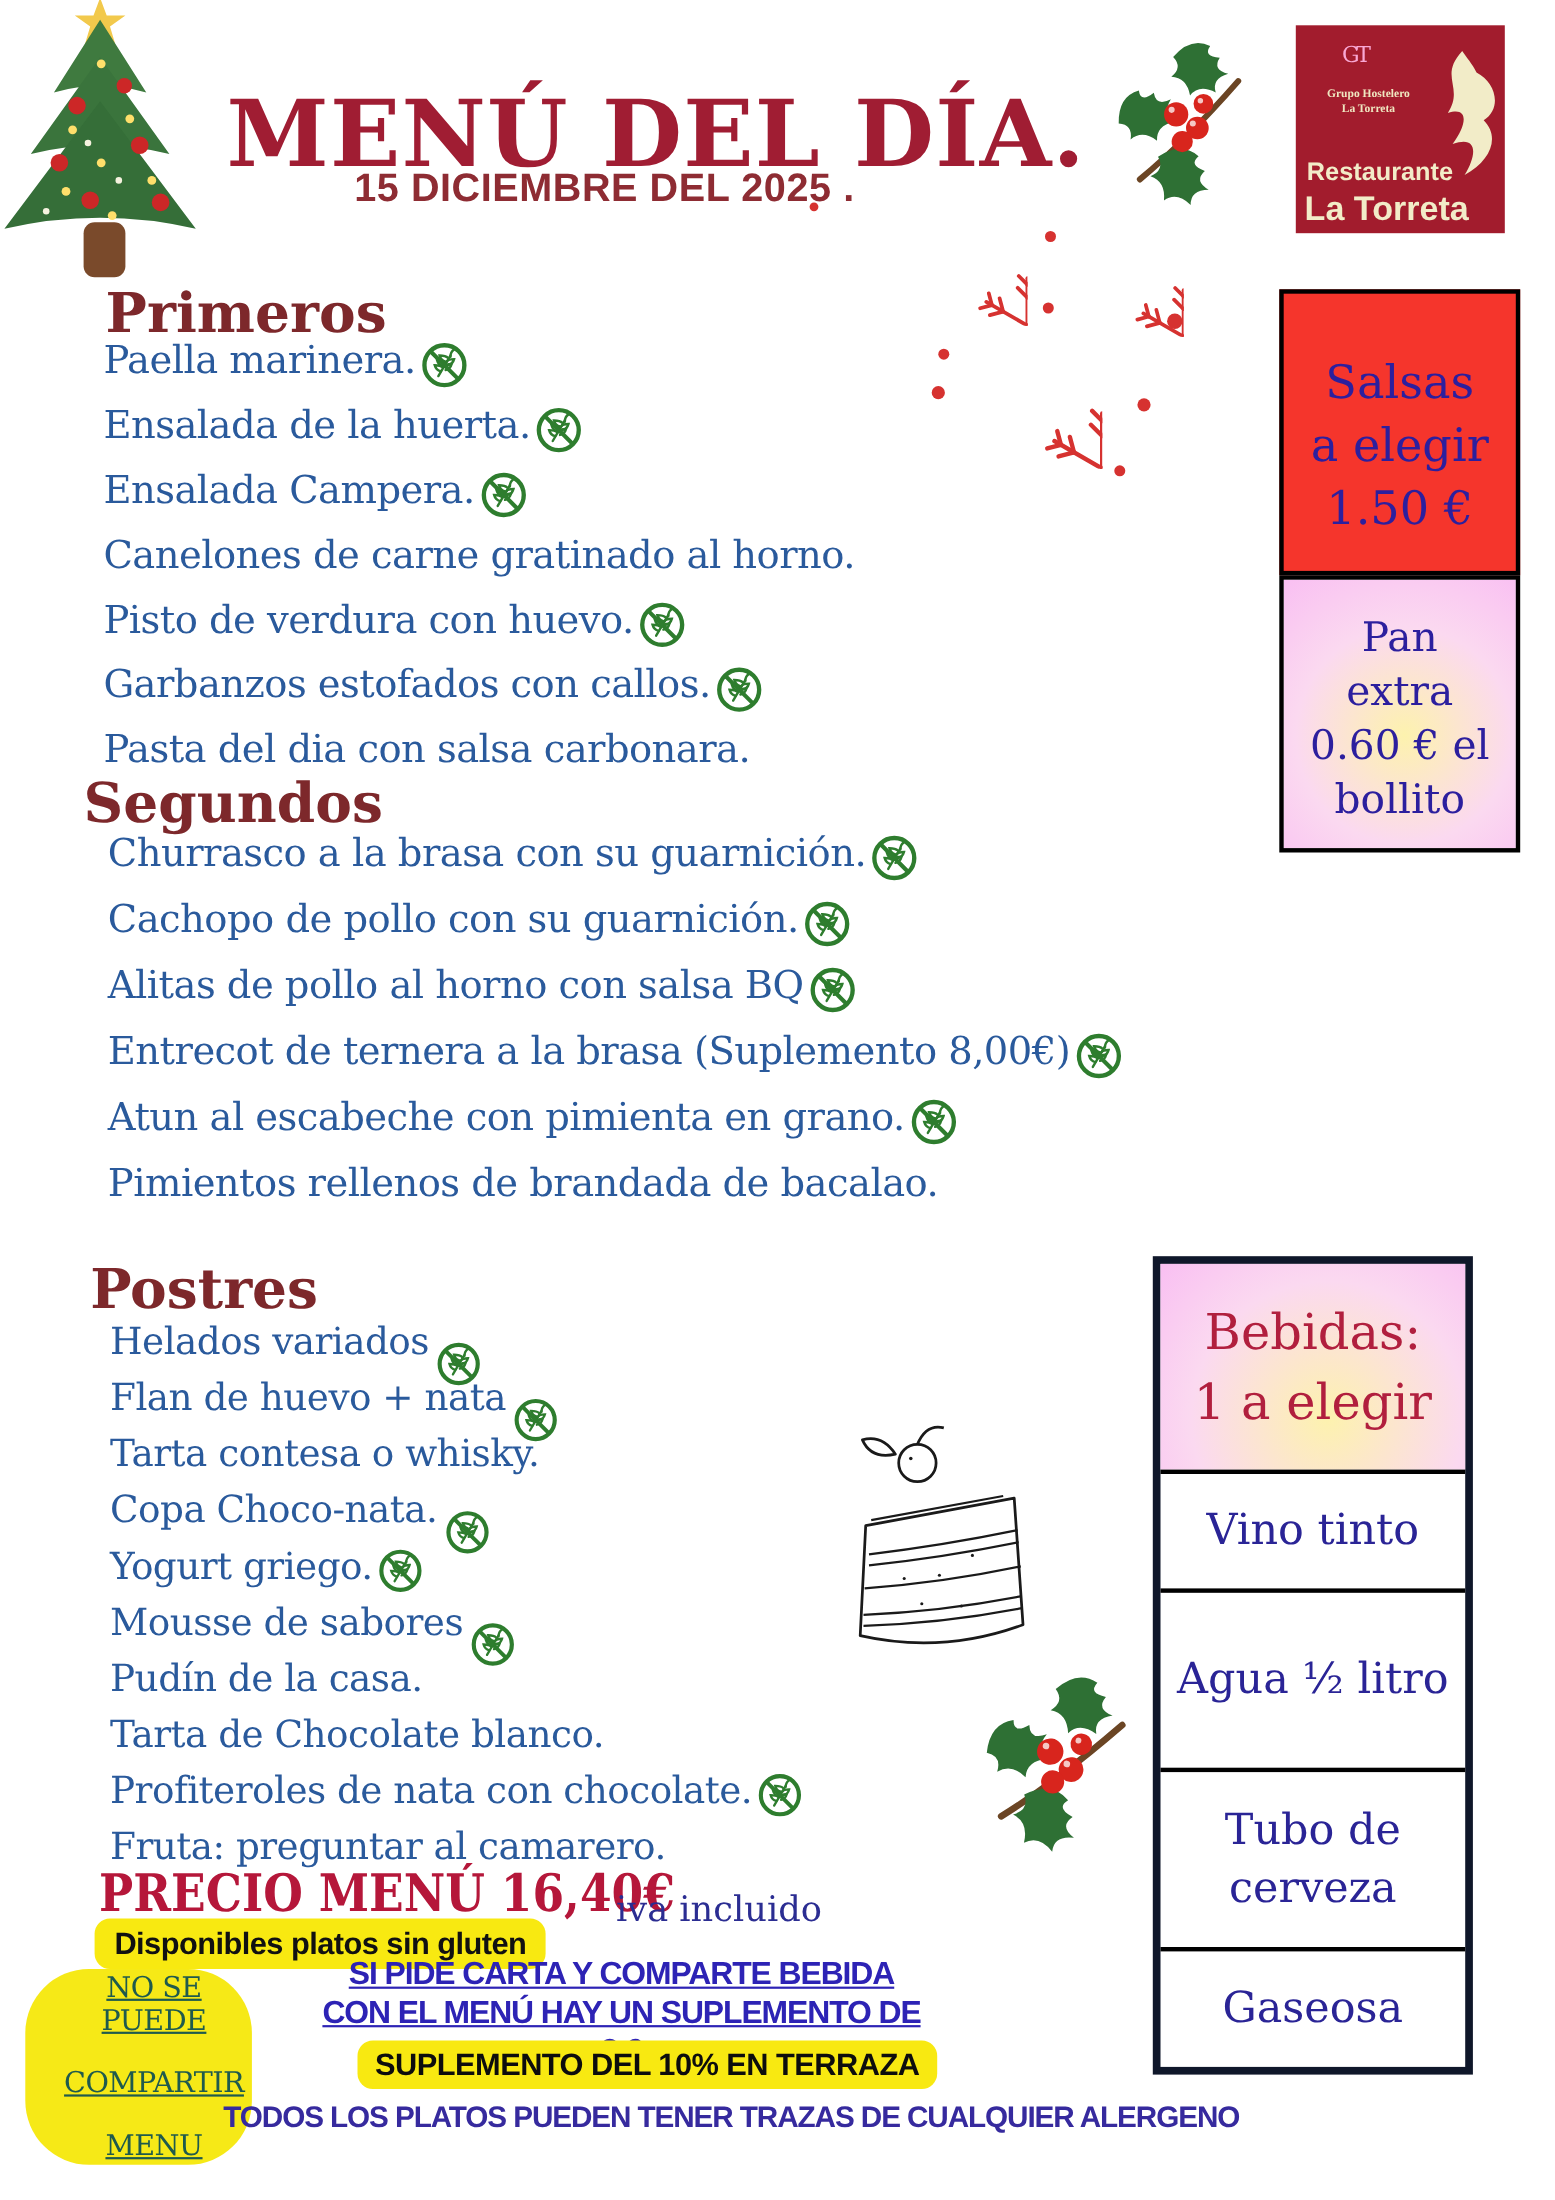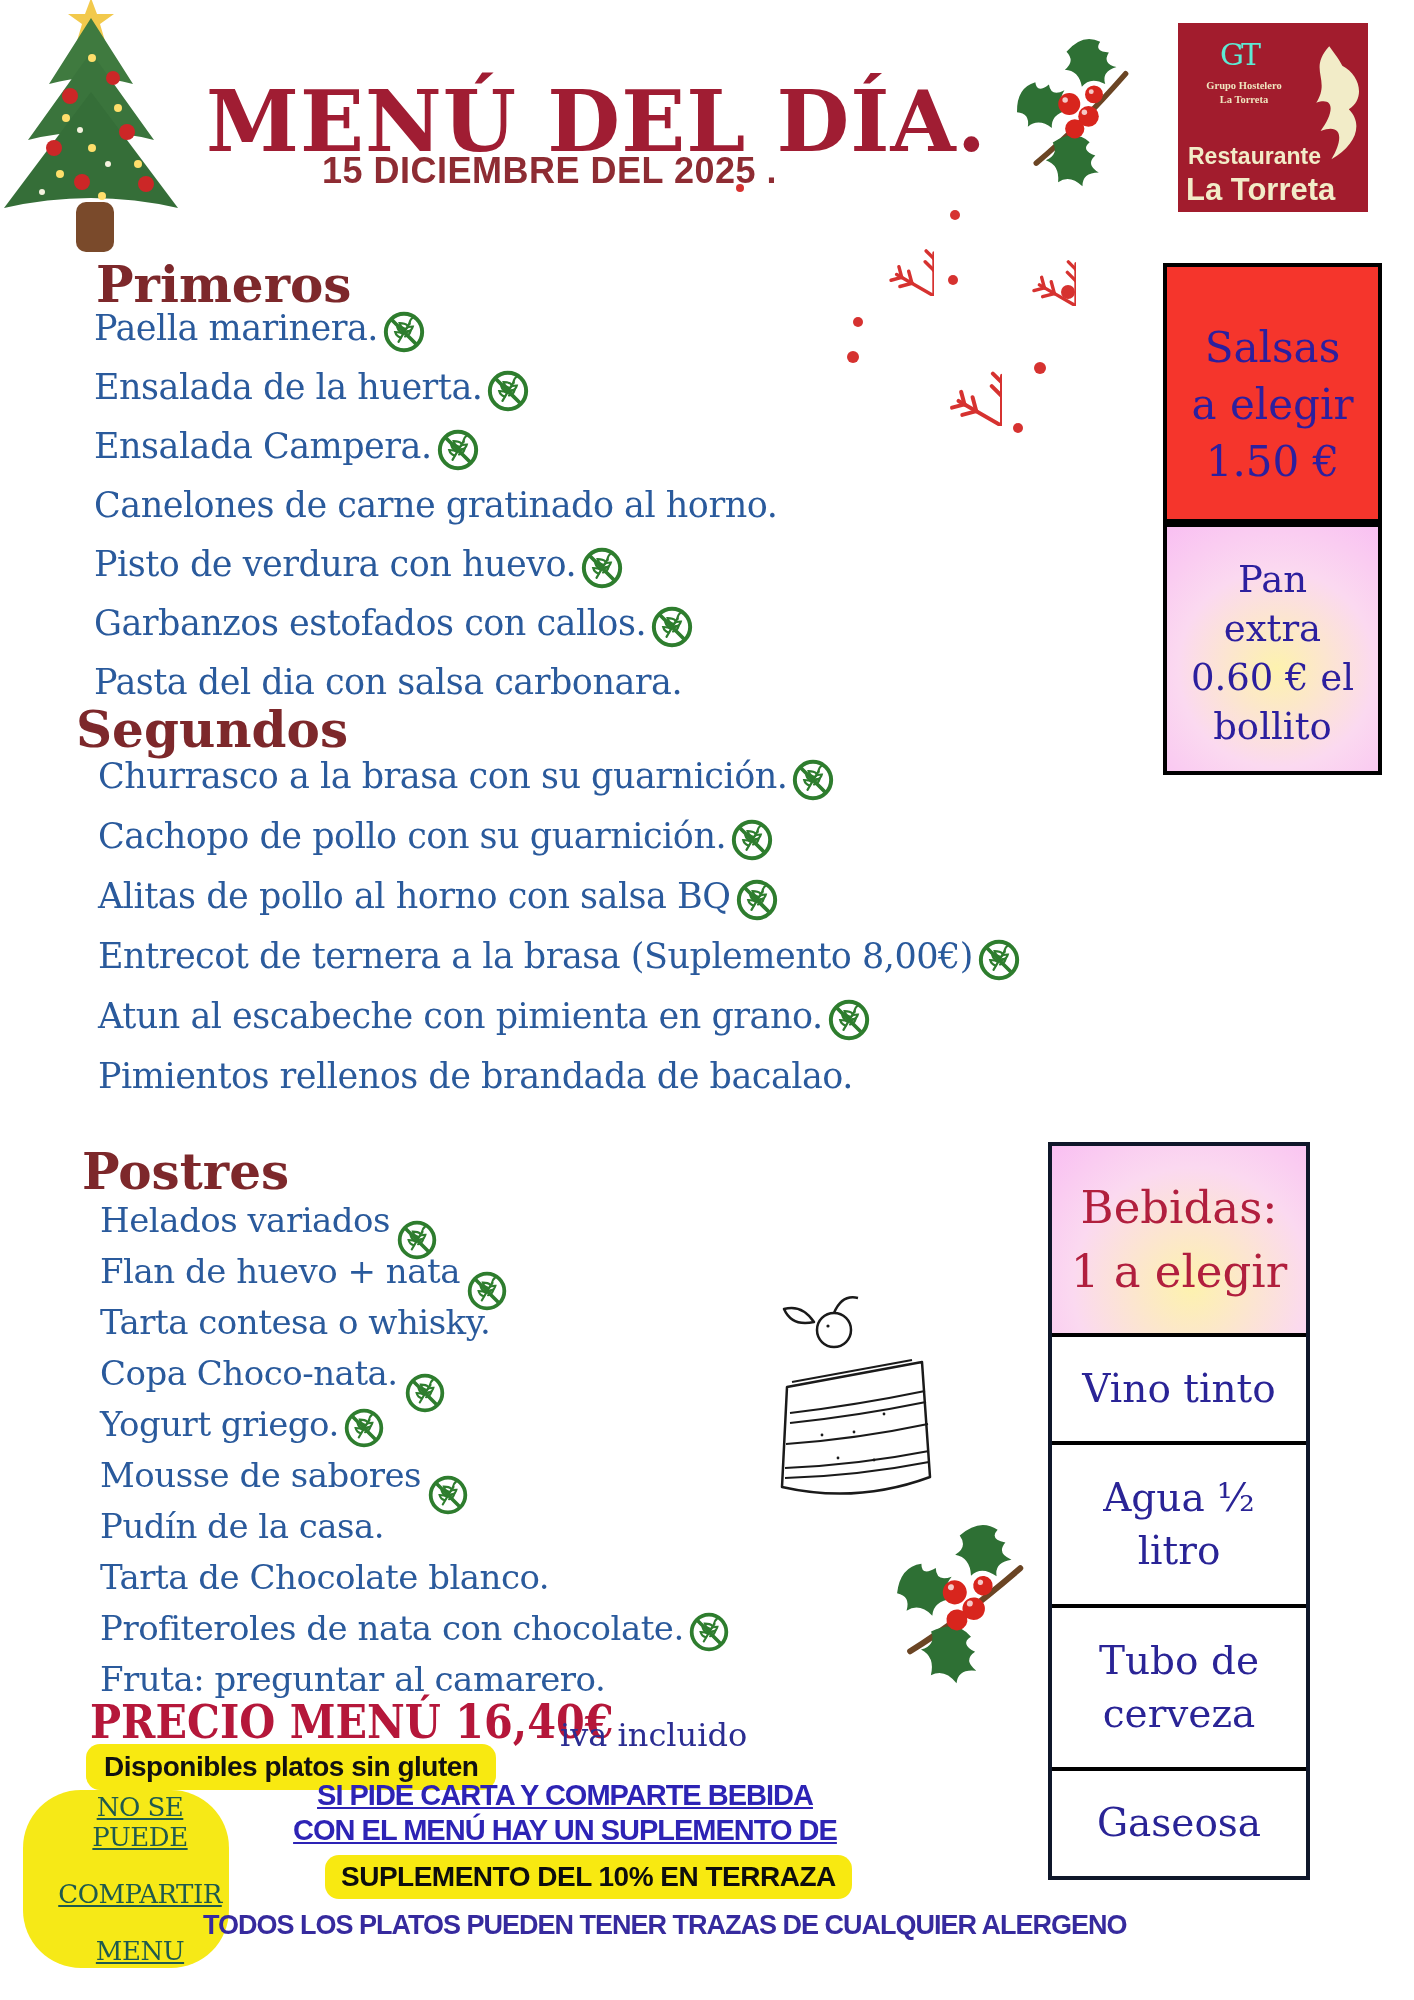--- a/index.html
+++ b/index.html
@@ -7,40 +7,40 @@
         font-family:"DejaVu Serif",serif;}
 
   
   .title{position:absolute;left:206px;top:16px;font-size:84px;font-weight:bold;
          color:#a01d33;letter-spacing:1px;white-space:nowrap;}
   .date{position:absolute;left:322px;top:150px;font-family:"Liberation Sans",sans-serif;
         font-weight:bold;font-size:36px;color:#8e2c33;letter-spacing:0.5px;white-space:nowrap;}
 
   
   .logo{position:absolute;left:1178px;top:23px;width:190px;height:189px;background:#a21c2d;}
-  .logo-gt{position:absolute;left:42px;top:14px;font-size:30px;color:#5eead4;letter-spacing:-3px;}
+  .logo-gt{position:absolute;left:42px;top:14px;font-size:20px;color:#f9a8d4;letter-spacing:-3px;}
   .logo-small{position:absolute;left:6px;top:56px;width:120px;font-family:Liberation Serif, serif;
               font-weight:bold;font-size:10.5px;color:#efe6c0;text-align:center;line-height:1.3;}
   .logo-flame{position:absolute;right:4px;top:22px;width:76px;height:122px;}
   .logo-rest{position:absolute;left:10px;bottom:42px;font-family:"Liberation Sans",sans-serif;
              font-weight:bold;font-size:23px;color:#f2ecc8;}
   .logo-name{position:absolute;left:8px;bottom:4px;font-family:"Liberation Sans",sans-serif;
              font-weight:bold;font-size:31px;color:#f2ecc8;}
 
   
   .sidebox{position:absolute;box-sizing:border-box;border:4px solid #000;text-align:center;
            color:#2c1f9e;}
   .salsas{left:1163px;top:263px;width:219px;height:260px;background:#f5352c;
           font-size:42px;padding-top:52px;line-height:57px;}
   .pan{left:1163px;top:523px;width:219px;height:252px;font-size:37px;padding-top:28px;line-height:49px;
        background:radial-gradient(circle at 52% 58%, #fdf2ae 0%, #fbd9f0 55%, #f9bff2 100%);}
 
   
-  .bebidas{position:absolute;left:1048px;top:1142px;width:262px;box-sizing:border-box;
-           border:4px solid #0f172a;background:#fff;}
+  .bebidas{position:absolute;left:1048px;top:1142px;width:291px;box-sizing:border-box;
+           border:7px solid #0f172a;background:#fff;}
   .beb-header{height:187px;display:flex;flex-direction:column;justify-content:center;align-items:center;
               background:radial-gradient(circle at 55% 75%, #fdf2ae 0%, #fbd9f0 60%, #f9bff2 100%);
               color:#b11f3e;font-size:45px;line-height:1.42;text-align:center;}
   .beb-options .beb-cell{display:flex;align-items:center;justify-content:center;text-align:center;
               border-top:4px solid #000;color:#2a2496;font-size:39px;line-height:1.35;padding:0 14px;
               box-sizing:border-box;}
   .beb-options .beb-cell:nth-child(1){height:108px;}
   .beb-options .beb-cell:nth-child(2){height:163px;}
   .beb-options .beb-cell:nth-child(3){height:163px;}
   .beb-options .beb-cell:nth-child(4){height:109px;}

